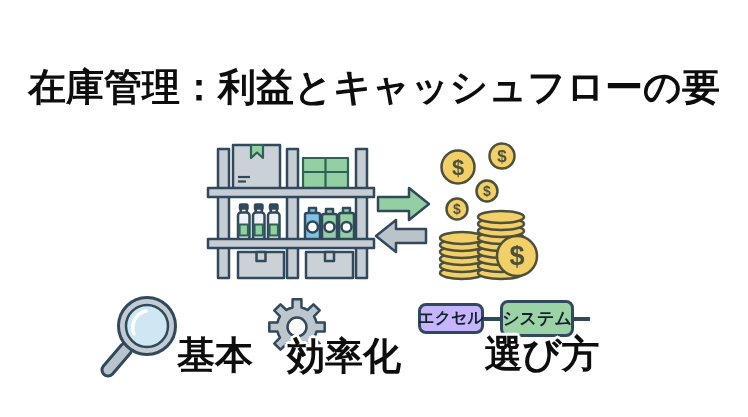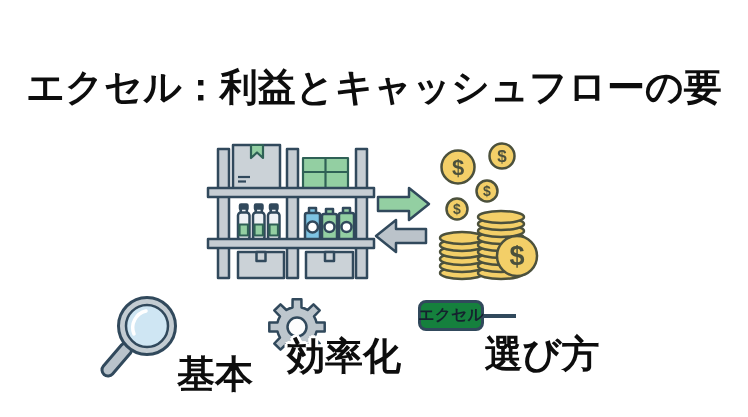--- a/index.html
+++ b/index.html
@@ -12,33 +12,33 @@
   .slide-title{
     left:0;right:0;top:62px;text-align:center;
     font-size:38px;font-weight:800;color:#0d0d0d;letter-spacing:0px;
     white-space:nowrap;
   }
   .topic-label{
     font-size:38px;font-weight:800;color:#0d0d0d;white-space:nowrap;
     text-shadow:-3px 0 0 #fff,3px 0 0 #fff,0 -3px 0 #fff,0 3px 0 #fff,
                 -2px -2px 0 #fff,2px 2px 0 #fff,-2px 2px 0 #fff,2px -2px 0 #fff;
   }
-  .label-basics{left:177px;top:349px;}
+  .label-basics{left:177px;top:330px;}
   .label-efficiency{left:287px;top:331px;}
   .label-selection{left:442px;top:329px;width:200px;text-align:center;}
   .flow{
     left:418px;top:300px;display:flex;align-items:center;
   }
   .fbox{
     border:3px solid #31495c;border-radius:8px;
     display:flex;align-items:center;justify-content:center;
     font-weight:bold;color:#15222e;font-size:16px;white-space:nowrap;
     box-sizing:border-box;
   }
-  .fbox.gray{background:#15803d;}
+  .fbox.gray{background:#c4b5fd;}
   .fbox.green{background:#9bd3a6;}
   .fb1{width:66px;height:31px;}
   .fb2{width:74px;height:37px;font-size:17px;}
   .fb3{width:64px;height:29px;}
   .fconn{width:16px;height:4px;background:#31495c;}
   
   .o{stroke:#31495c;stroke-width:2.5;stroke-linejoin:round;}
   .o2{stroke:#2f6156;stroke-width:2.2;stroke-linejoin:round;}
   .coin{stroke:#4c513c;stroke-width:2.5;}
   .f-gray{fill:#c6cdd3;}
@@ -49,21 +49,21 @@
   .f-blue{fill:#7ec3e2;}
   .f-navy{fill:#31495c;}
   text.d{
     font-weight:bold;fill:#4c513c;text-anchor:middle;
     font-family:"Liberation Sans","DejaVu Sans",sans-serif;
   }
 </style>
 </head>
 <body>
 
-<div class="abs slide-title">エクセル：利益とキャッシュフローの要</div>
+<div class="abs slide-title">在庫管理：利益とキャッシュフローの要</div>
 
 <svg class="abs" style="left:200px;top:132px;" width="345" height="158" viewBox="0 0 345 158">
 
   <g>
 
     <rect class="o f-gray2" x="33" y="13" width="47" height="44"></rect>
     <polygon class="o2 f-green" points="51,13 63,13 63,26 57,20.5 51,26"></polygon>
     <line x1="38" y1="45" x2="50" y2="45" stroke="#31495c" stroke-width="2.2"></line>
     <line x1="38" y1="49.5" x2="46" y2="49.5" stroke="#31495c" stroke-width="2.2"></line>
 
@@ -190,15 +190,16 @@
     A20,20 0 0 1 19.5,-4.5 Z"></path>
   <circle cx="0" cy="0" r="9.5" fill="#fdfdfd" stroke="#31495c" stroke-width="2.5"></circle>
 </svg>
 
 <div class="abs topic-label label-basics">基本</div>
 <div class="abs topic-label label-efficiency">効率化</div>
 
 <div class="abs flow">
   <div class="fbox gray fb1">エクセル</div>
   <div class="fconn"></div>
+  <div class="fbox green fb2">システム</div>
   <div class="fconn"></div>
 </div>
 <div class="abs topic-label label-selection">選び方</div>
 
 </body></html>

